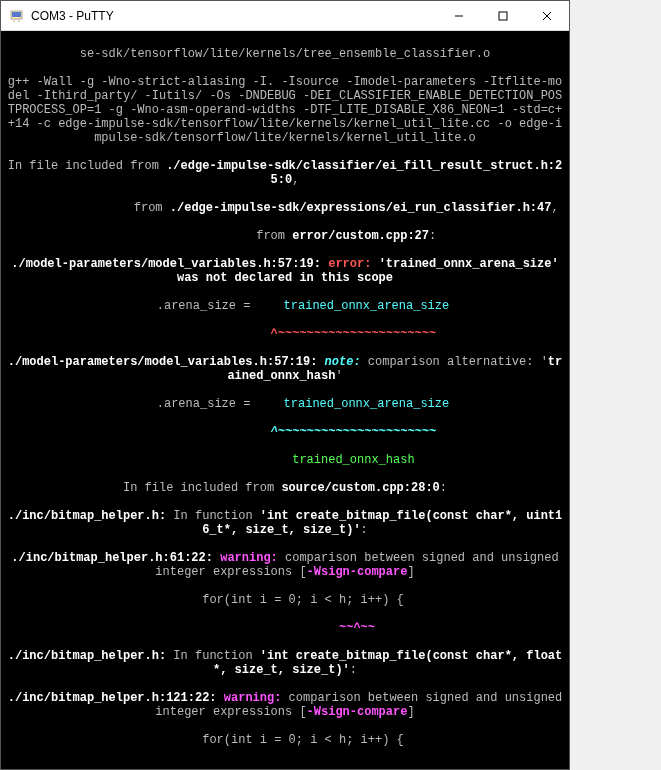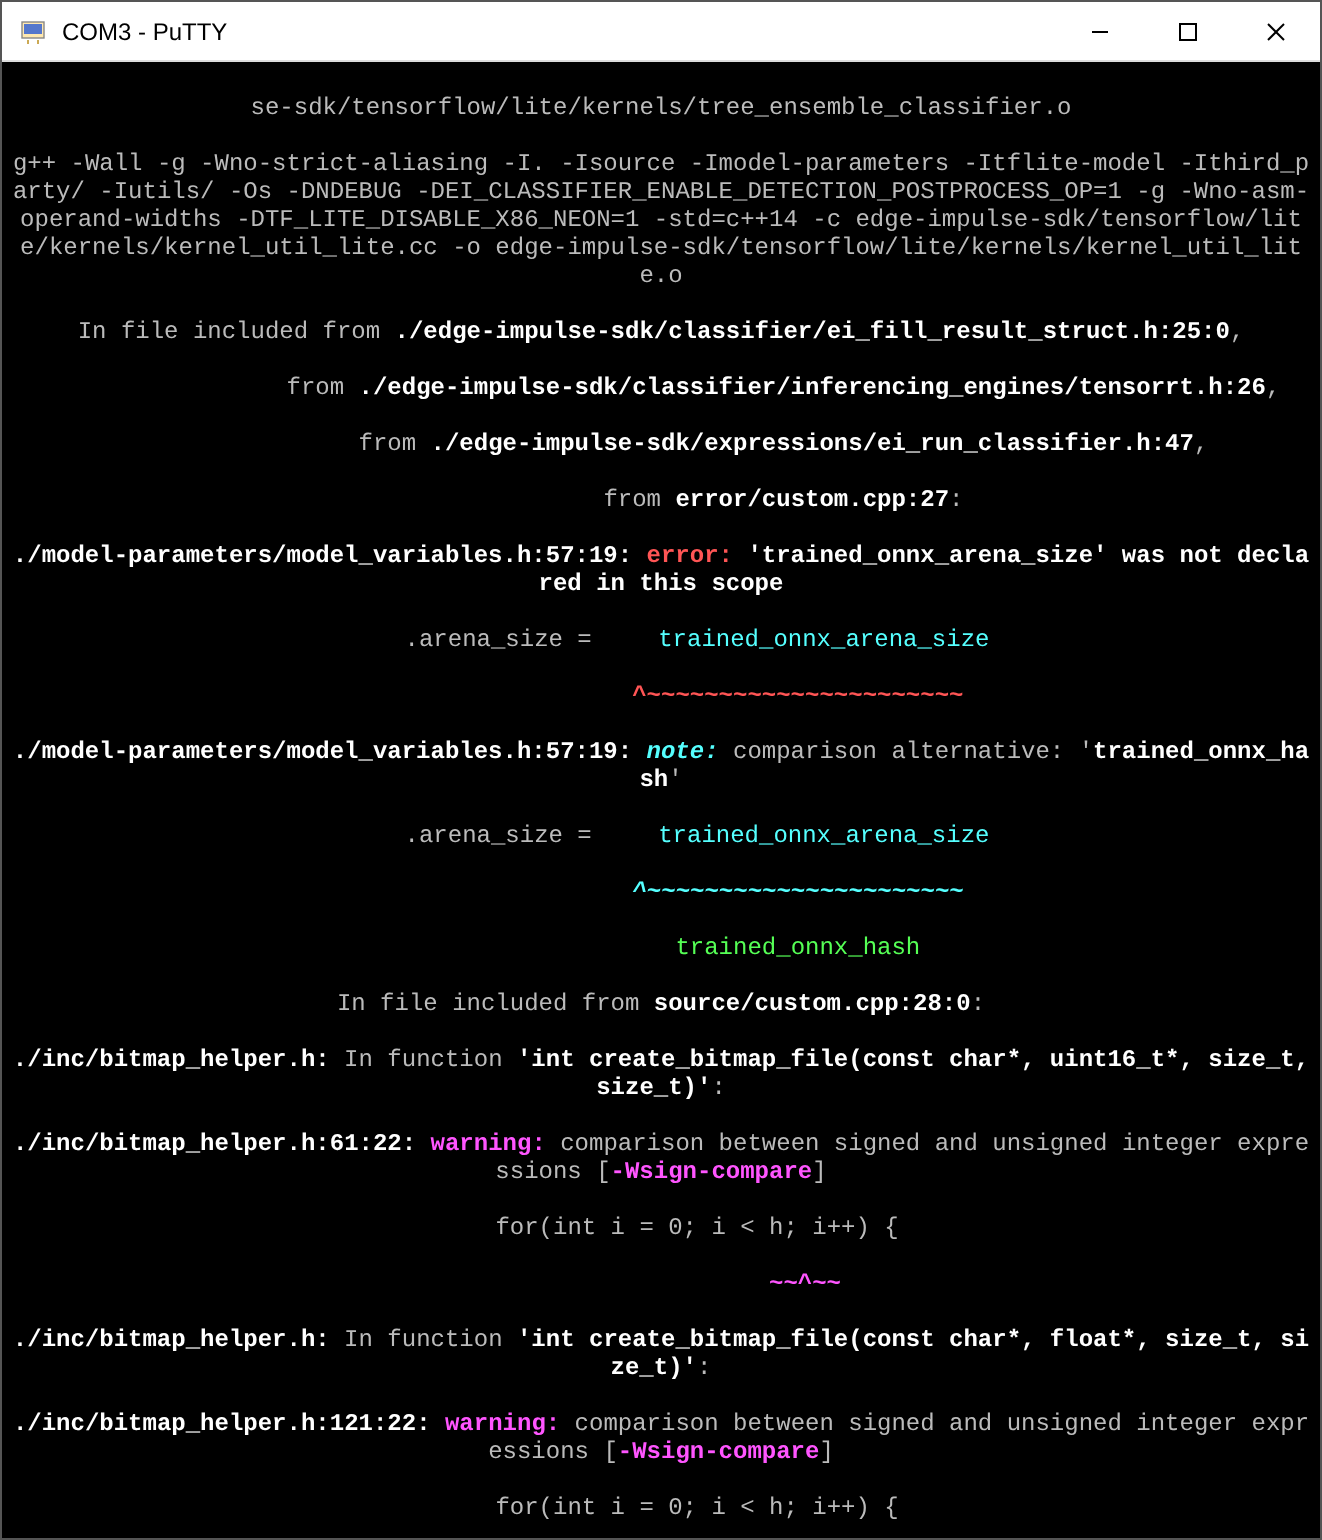--- a/index.html
+++ b/index.html
@@ -4,21 +4,21 @@
 <style>
   * { margin: 0; padding: 0; box-sizing: border-box; }
   body {
     font-family: "Segoe UI", Tahoma, sans-serif;
     background: #f0f0f0;
     width: 661px;
     height: 770px;
     overflow: hidden;
   }
   .window {
-    width: 661px;
+    width: 570px;
     height: 770px;
     background: #5eead4;
     border: 1px solid #555;
     display: flex;
     flex-direction: column;
   }
   .titlebar {
     height: 30px;
     background: #fff;
     display: flex;
@@ -104,21 +104,20 @@
             <line x1="9" y1="1" x2="1" y2="9" stroke="#000" stroke-width="1"></line>
           </svg>
       </div>
     </div>
   </div>
 
   <div class="terminal">
 <span class="line">se-sdk/tensorflow/lite/kernels/tree_ensemble_classifier.o</span>
 <span class="line">g++ -Wall -g -Wno-strict-aliasing -I. -Isource -Imodel-parameters -Itflite-model -Ithird_party/ -Iutils/ -Os -DNDEBUG -DEI_CLASSIFIER_ENABLE_DETECTION_POSTPROCESS_OP=1 -g -Wno-asm-operand-widths -DTF_LITE_DISABLE_X86_NEON=1 -std=c++14 -c edge-impulse-sdk/tensorflow/lite/kernels/kernel_util_lite.cc -o edge-impulse-sdk/tensorflow/lite/kernels/kernel_util_lite.o</span>
 <span class="line"><span>In file included from </span><span class="bold">./edge-impulse-sdk/classifier/ei_fill_result_struct.h:25:0</span><span>,</span></span>
-<span class="line"><span>                 from </span><span class="bold">./edge-impulse-sdk/classifier/inferencing_engines/tensorrt.h:26</span><span>,</span></span>
 <span class="line"><span>                 from </span><span class="bold">./edge-impulse-sdk/expressions/ei_run_classifier.h:47</span><span>,</span></span>
 <span class="line"><span>                 from </span><span class="bold">error/custom.cpp:27</span><span>:</span></span>
 <span class="line"><span class="bold">./model-parameters/model_variables.h:57:19: </span><span class="err">error: </span><span class="bold">'trained_onnx_arena_size' was not declared in this scope</span></span>
 <span class="line"><span>     .arena_size = </span><span class="teal">trained_onnx_arena_size</span></span>
 <span class="line"><span>                   </span><span class="err">^~~~~~~~~~~~~~~~~~~~~~~</span></span>
 <span class="line"><span class="bold">./model-parameters/model_variables.h:57:19: </span><span class="note">note: </span><span>comparison alternative: '</span><span class="bold">trained_onnx_hash</span><span>'</span></span>
 <span class="line"><span>     .arena_size = </span><span class="teal">trained_onnx_arena_size</span></span>
 <span class="line"><span>                   </span><span class="note">^~~~~~~~~~~~~~~~~~~~~~~</span></span>
 <span class="line"><span>                   </span><span class="green">trained_onnx_hash</span></span>
 <span class="line"><span>In file included from </span><span class="bold">source/custom.cpp:28:0</span><span>:</span></span>

